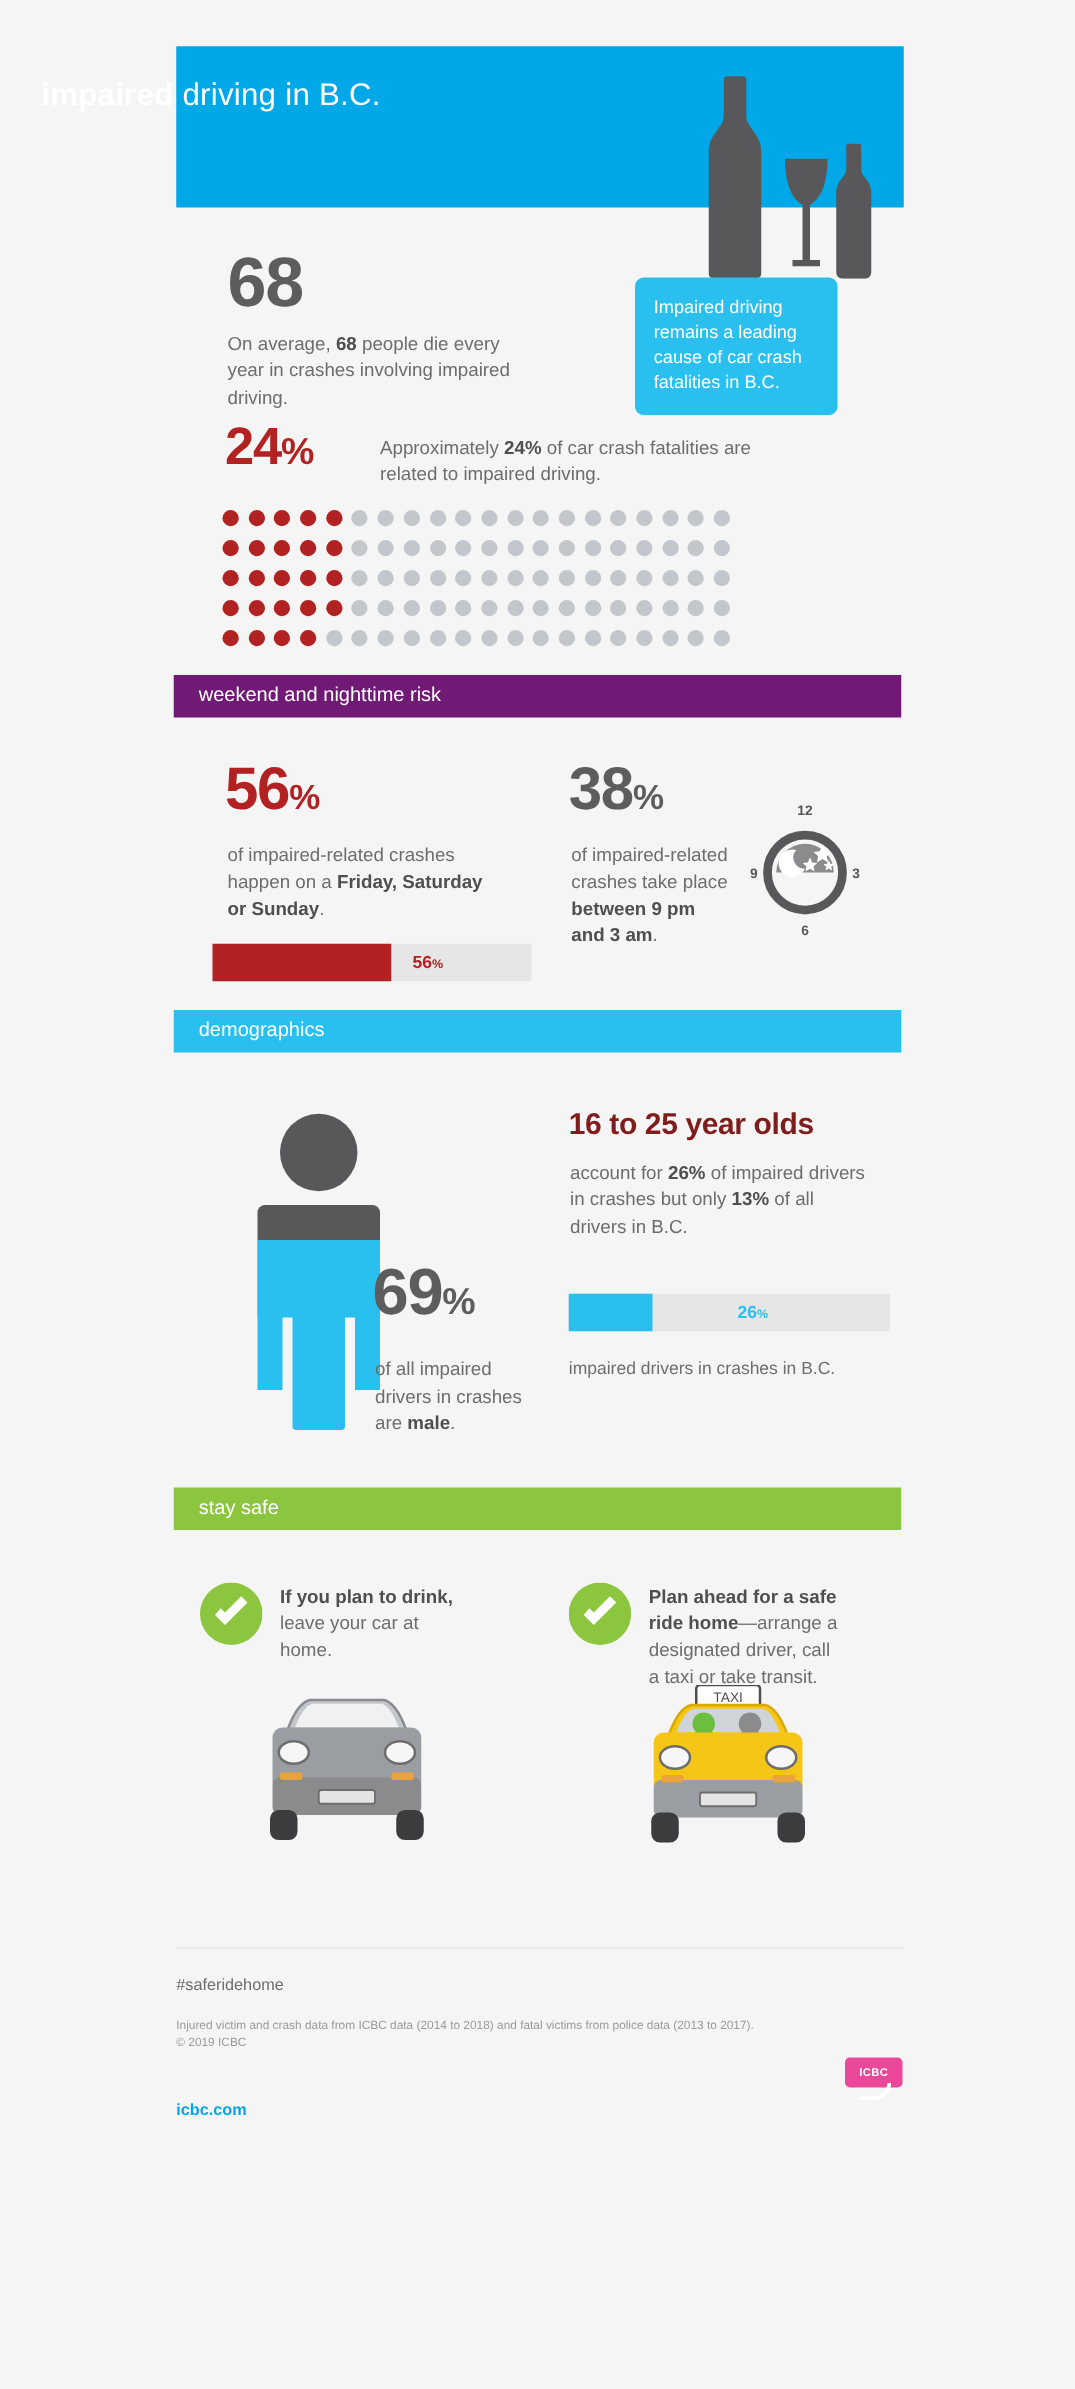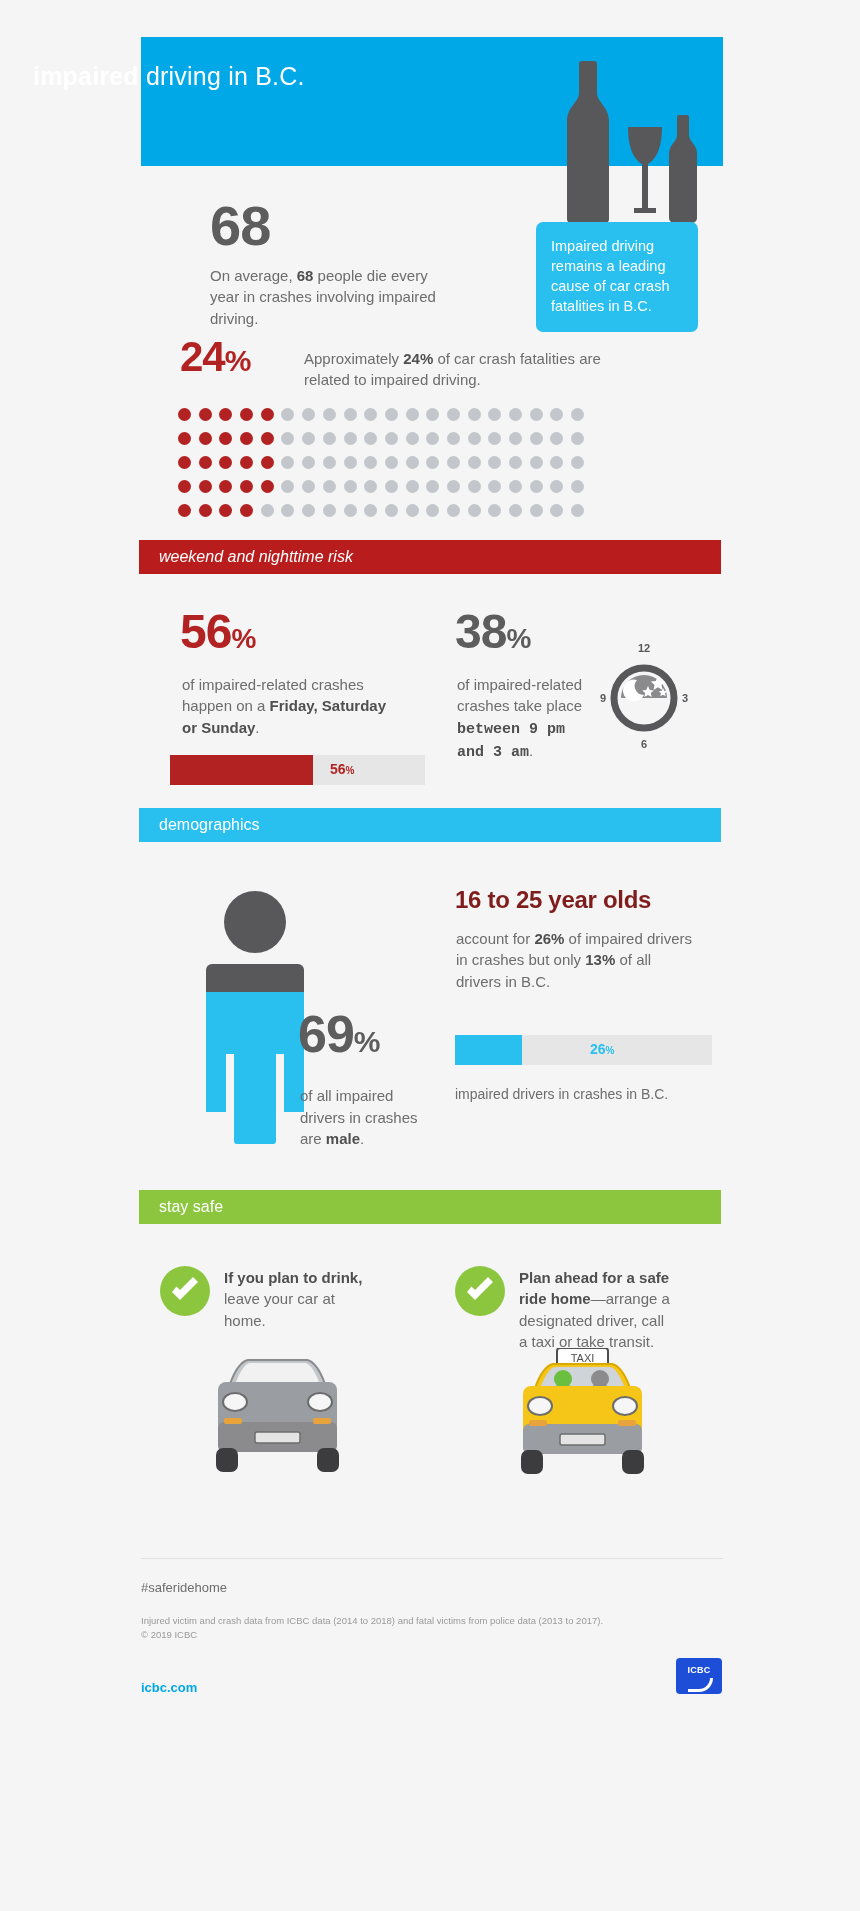--- a/index.html
+++ b/index.html
@@ -18,21 +18,21 @@
   }
   .header-title{
     position:absolute;left:33px;top:62px;
     font-size:25px;color:#ffffff;font-weight:300;letter-spacing:.2px;
     white-space:nowrap;
   }
   .header-title b{font-weight:700;}
   .bottles{position:absolute;left:560px;top:55px;width:160px;height:168px;}
 
   
-  .sec68{position:relative;height:140px;margin-left:28px;}
+  .sec68{position:relative;height:140px;}
   .big68{
     position:absolute;left:182px;top:8px;
     font-size:56px;font-weight:700;color:#5d5d5d;line-height:1;letter-spacing:-1px;
   }
   .t68{
     position:absolute;left:182px;top:75px;width:250px;
     font-size:15px;line-height:1.42;color:#6d6d6d;
   }
   .t68 b{font-weight:700;color:#4f4f4f;}
   .callout{
@@ -59,21 +59,21 @@
   }
   .dot{width:13px;height:13px;border-radius:50%;background:#c3c7cb;}
   .dot.on{background:#b32222;}
 
   
   .secbar{
     margin:0 auto;width:582px;height:34px;display:flex;align-items:center;
     font-size:16px;color:#ffffff;font-weight:400;
   }
   .secbar span{padding-left:20px;}
-  .secbar.dark{background:#b91c1c;font-style:italic;}
+  .secbar.dark{background:#701a75;}
   .secbar.blue{background:#29c0f0;}
   .secbar.green{background:#8cc63e;}
 
   
   .wk{position:relative;height:200px;margin-top:34px;}
   .big56{
     position:absolute;left:180px;top:0;
     font-size:48px;font-weight:700;color:#b32222;line-height:1;letter-spacing:-1px;
   }
   .big56 .pc{font-size:28px;}
@@ -93,21 +93,21 @@
 
   .big38{
     position:absolute;left:455px;top:0;
     font-size:48px;font-weight:700;color:#5d5d5d;line-height:1;letter-spacing:-1px;text-align:center;
   }
   .big38 .pc{font-size:28px;}
   .t38{
     position:absolute;left:457px;top:66px;width:130px;
     font-size:15px;line-height:1.42;color:#6d6d6d;
   }
-  .t38 b{font-weight:700;color:#4f4f4f;font-family:Liberation Mono, monospace;}
+  .t38 b{font-weight:700;color:#4f4f4f;}
   .clock{position:absolute;left:596px;top:32px;width:96px;height:110px;}
 
   
   .dem{position:relative;height:310px;margin-top:38px;}
   .person{position:absolute;left:190px;top:10px;width:130px;height:260px;}
   .big69{
     position:absolute;left:298px;top:128px;
     font-size:52px;font-weight:700;color:#5d5d5d;line-height:1;letter-spacing:-1px;
   }
   .big69 .pc{font-size:30px;}
@@ -143,21 +143,21 @@
   .cargfx.a{left:200px;}
   .cargfx.b{left:505px;}
 
   
   .footer{position:relative;height:180px;border-top:0;}
   .footrule{position:absolute;left:141px;top:0;width:582px;height:1px;background:#e2e2e2;}
   .hashtag{position:absolute;left:141px;top:22px;font-size:13px;color:#6d6d6d;}
   .src{position:absolute;left:141px;top:56px;font-size:9.5px;line-height:1.5;color:#9a9a9a;}
   .icbcweb{position:absolute;left:141px;top:122px;font-size:13px;font-weight:700;color:#00a8e8;}
   .icbclogo{
-    position:absolute;left:676px;top:100px;width:46px;height:36px;background:#1d4ed8;
+    position:absolute;left:676px;top:88px;width:46px;height:24px;background:#ec4899;
     border-radius:4px;
   }
   .icbclogo .txt{
     position:absolute;left:0;top:7px;width:46px;text-align:center;
     font-size:9px;font-weight:700;color:#ffffff;letter-spacing:.3px;
   }
   .icbclogo .swoosh{
     position:absolute;left:12px;top:20px;width:22px;height:11px;
     border-bottom:3px solid #ffffff;border-right:3px solid #ffffff;
     border-bottom-right-radius:14px;

